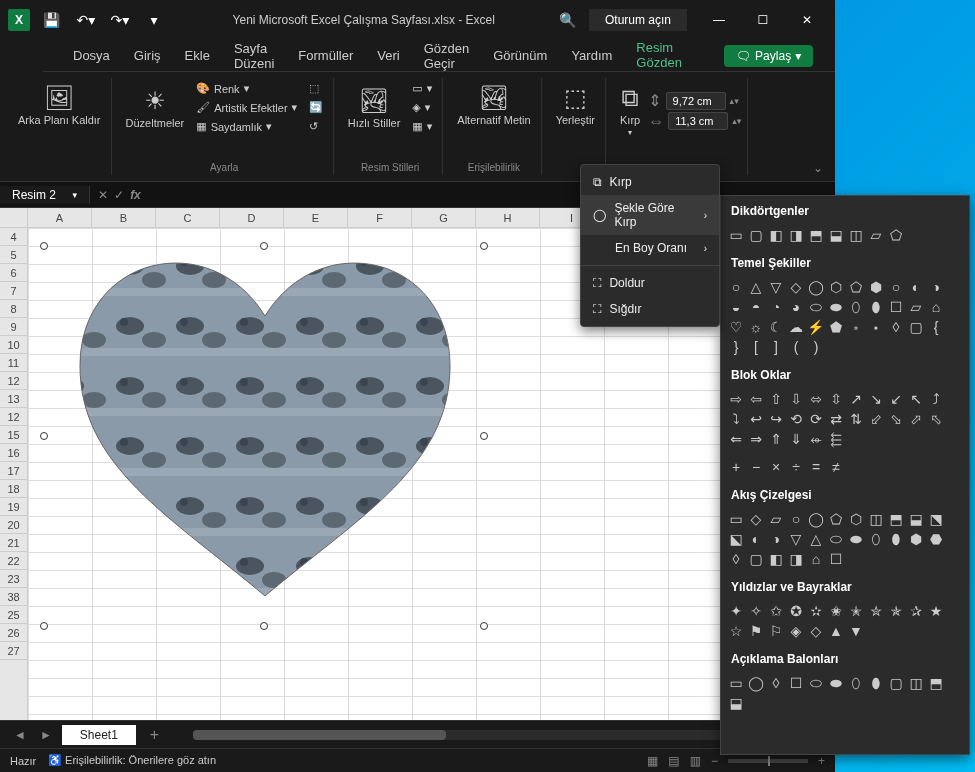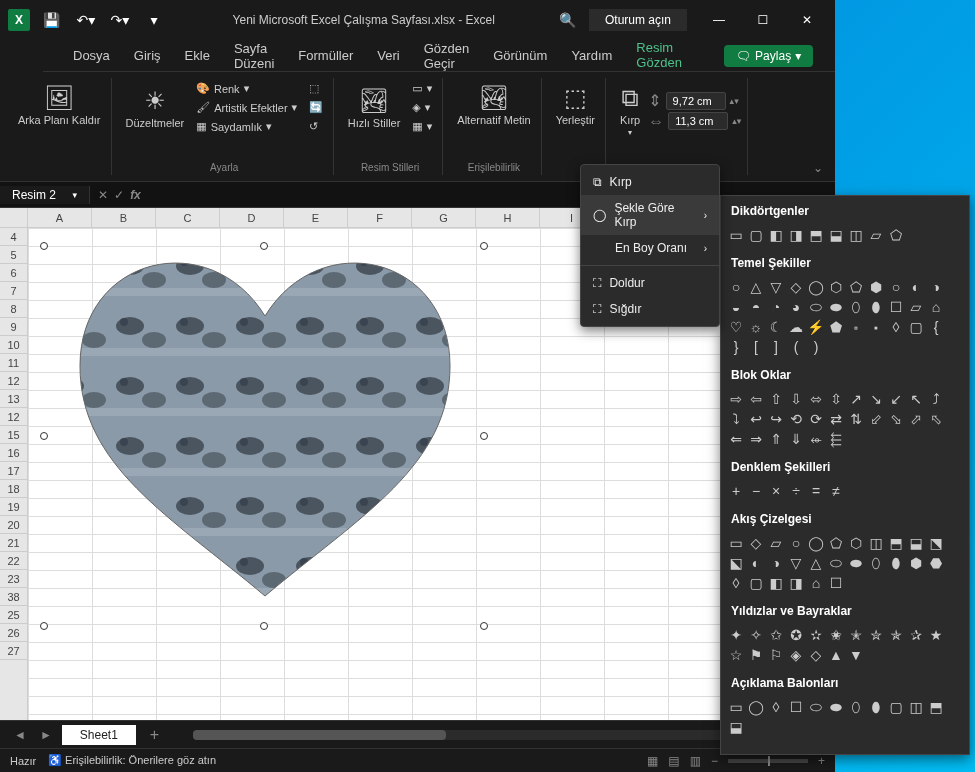--- a/index.html
+++ b/index.html
@@ -410,21 +410,20 @@
         <div class="shape-item">⬁</div>
         <div class="shape-item">⇐</div>
         <div class="shape-item">⇒</div>
         <div class="shape-item">⇑</div>
         <div class="shape-item">⇓</div>
         <div class="shape-item">⬰</div>
         <div class="shape-item">⬱</div>
       </div>
   </div>
   <div class="shapes-section">
-    <div class="shapes-section-title">Denklem Şekilleri</div>
     <div class="shapes-grid" id="shapes-eq">
         <div class="shape-item">+</div>
         <div class="shape-item">−</div>
         <div class="shape-item">×</div>
         <div class="shape-item">÷</div>
         <div class="shape-item">=</div>
         <div class="shape-item">≠</div>
       </div>
   </div>
   <div class="shapes-section">

